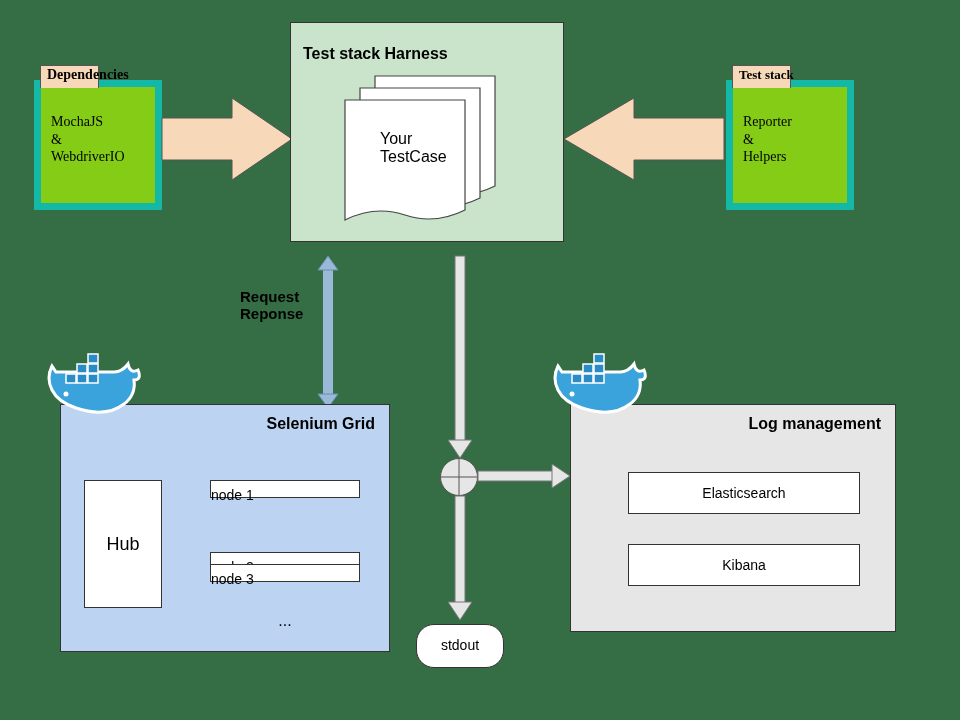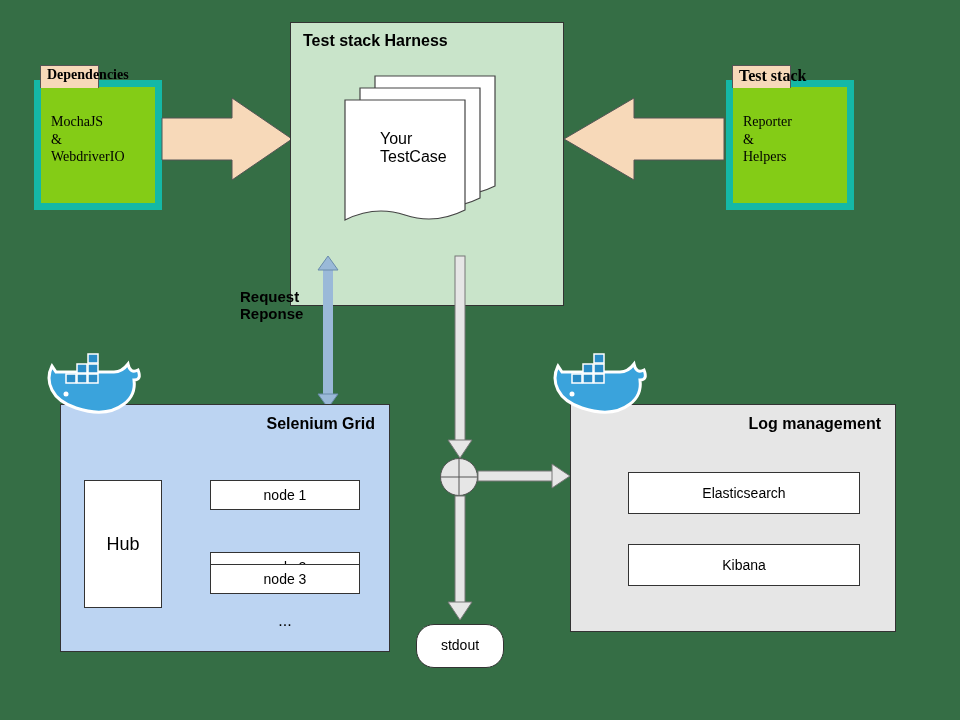--- a/index.html
+++ b/index.html
@@ -30,37 +30,37 @@
   .dependencies { left: 34px; top: 80px; width: 128px; height: 130px; padding: 8px 10px; }
   .dependencies .accent { position: absolute; left: -1px; top: -22px; width: 50%; height: 22px; background:#f7d9b9; border: 1px solid #555;border-bottom:none;}
   .dependencies .lbl { position:absolute; left:6px; top:-20px; font-weight:bold; font-size:14px;}
 
   
   .arrow-right {
     left: 162px; top: 98px; width: 130px; height: 82px;
   }
 
   
-  .harness { left: 290px; top: 22px; width: 274px; height: 284px; padding: 9px 12px; }
+  .harness { left: 290px; top: 22px; width: 274px; height: 220px; padding: 22px 12px; }
   .harness-title { font-weight: bold; font-size: 16px; }
 
   .doc-stack { position: absolute; left: 345px; top: 76px; width: 175px; height: 145px; }
 
   
   .teststack { left: 726px; top: 80px; width: 128px; height: 130px; padding: 8px 10px; }
   .teststack .accent { position: absolute; left: -1px; top: -22px; width: 50%; height: 22px; background:#f7d9b9; border:1px solid #555;border-bottom:none;}
-  .teststack .lbl { position:absolute; left:6px; top:-20px; font-weight:bold; font-size:16px;}
+  .teststack .lbl { position:absolute; left:6px; top:-20px; font-weight:bold; font-size:13px;}
 
   .arrow-left { left: 564px; top: 98px; width: 160px; height: 82px; }
 
   
   .selgrid { left: 60px; top: 404px; width: 330px; height: 248px; padding: 10px 14px; }
   .selgrid-title { font-weight: bold; font-size: 16px; text-align: right; }
   .hub { position:absolute; left: 84px; top: 480px; width: 78px; height: 128px; text-align:center; display:flex; align-items:center; justify-content:center; font-size:18px;}
-  .node { position:absolute; left: 210px; width: 150px; height: 30px; text-align:center; line-height:28px; font-size:14px;}
+  .node { position:absolute; left: 210px; width: 150px; height: 18px; text-align:left; line-height:28px; font-size:14px;}
   .ellipsis { position:absolute; left: 210px; top: 612px; width:150px; text-align:center; font-size:16px; }
 
   
   .logm { left: 570px; top: 404px; width: 326px; height: 228px; padding: 10px 14px; }
   .logm-title { font-weight: bold; font-size: 16px; text-align: right; }
   .es-box { position:absolute; left: 628px; top: 472px; width: 232px; height: 42px; text-align:center; line-height:40px; font-size:14px;}
   .kb-box { position:absolute; left: 628px; top: 544px; width: 232px; height: 42px; text-align:center; line-height:40px; font-size:14px;}
 
   
   .stdout { position:absolute; left: 416px; top: 624px; width: 86px; height: 42px; background:#fff; border:1px solid #333; border-radius: 18px; text-align:center; line-height:40px; font-size:14px;}

